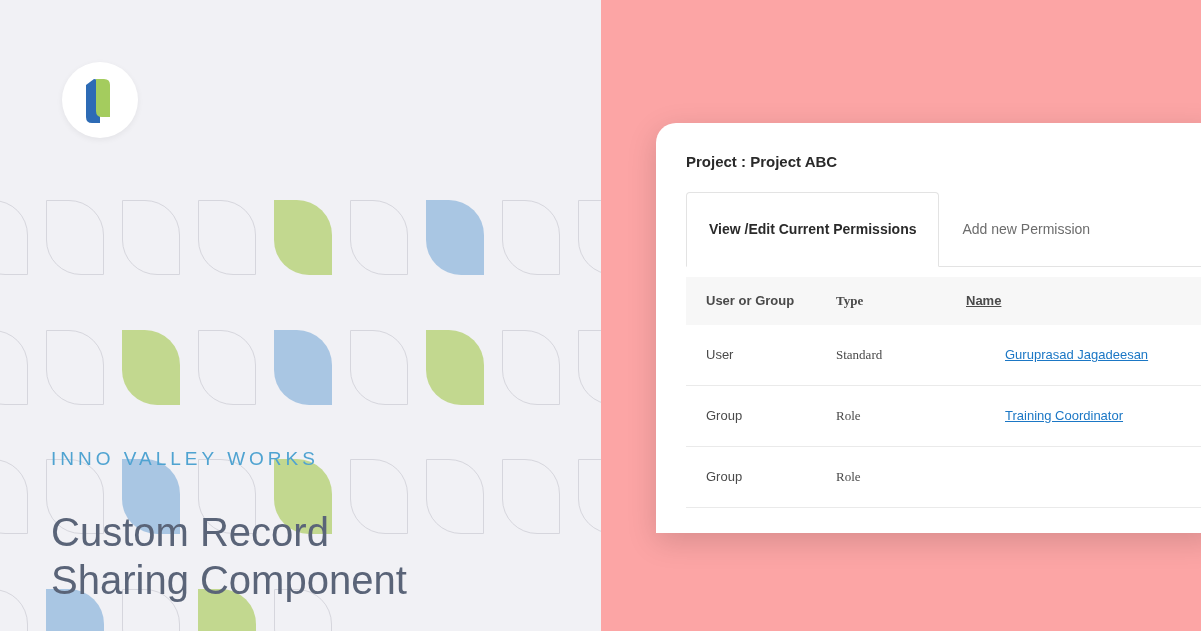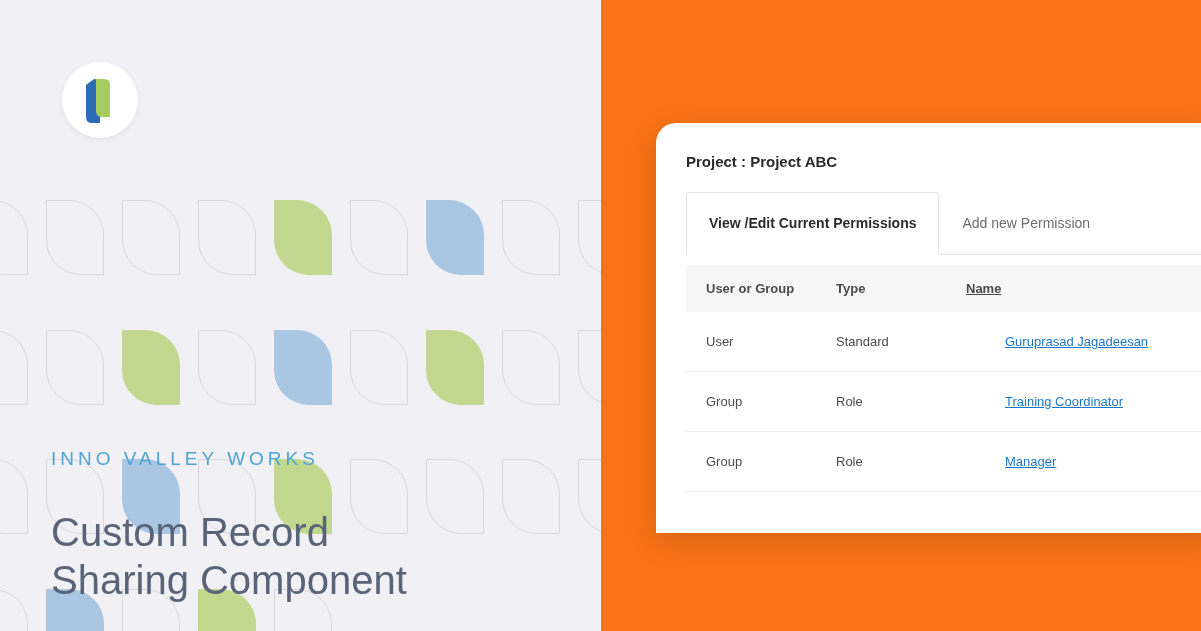--- a/index.html
+++ b/index.html
@@ -83,21 +83,21 @@
       top: 508px;
       color: #5a6478;
       font-size: 40px;
       font-weight: 300;
       line-height: 1.2;
       z-index: 10;
     }
     .right-panel {
       width: 600px;
       height: 631px;
-      background: #f97316;
+      background: #fca5a5;
       position: relative;
     }
     .app-card {
       position: absolute;
       top: 123px;
       left: 55px;
       width: 560px;
       height: 410px;
       background: #ffffff;
       border-radius: 20px 0 0 0;
@@ -108,21 +108,21 @@
       font-size: 15px;
       font-weight: 700;
       color: #2a2a2a;
       margin-bottom: 22px;
     }
     .tabs {
       display: flex;
       border-bottom: 1px solid #e3e3e3;
     }
     .tab {
-      padding: 22px 22px;
+      padding: 28px 22px;
       font-size: 14px;
       color: #6c6c6c;
       cursor: pointer;
       border: 1px solid transparent;
     }
     .tab.active {
       color: #2a2a2a;
       font-weight: 600;
       border: 1px solid #e3e3e3;
       border-bottom: 1px solid #ffffff;
@@ -146,20 +146,21 @@
       padding: 22px 20px;
       font-size: 13px;
       color: #4a4a4a;
       border-bottom: 1px solid #eaeaea;
     }
     .col-user {
       width: 130px;
     }
     .col-type {
       width: 130px;
+      font-family: Liberation Serif, serif;
     }
     .col-name {
       flex: 1;
       text-decoration: underline;
     }
     .link {
       color: #1b77c5;
       margin-left: 39px;
     }
   </style>
@@ -240,17 +241,16 @@
 
       <div class="table-row">
         <div class="col-user">Group</div>
         <div class="col-type">Role</div>
         <div class="col-name link">Training Coordinator</div>
       </div>
 
       <div class="table-row">
         <div class="col-user">Group</div>
         <div class="col-type">Role</div>
-        <div class="col-name link">Manager</div>
       </div>
     </div>
   </div>
 </div>
 
 </body></html>

